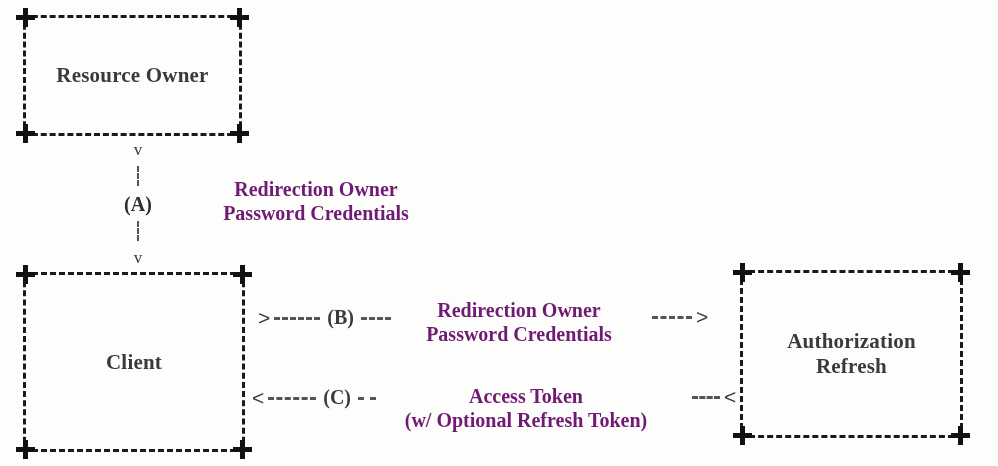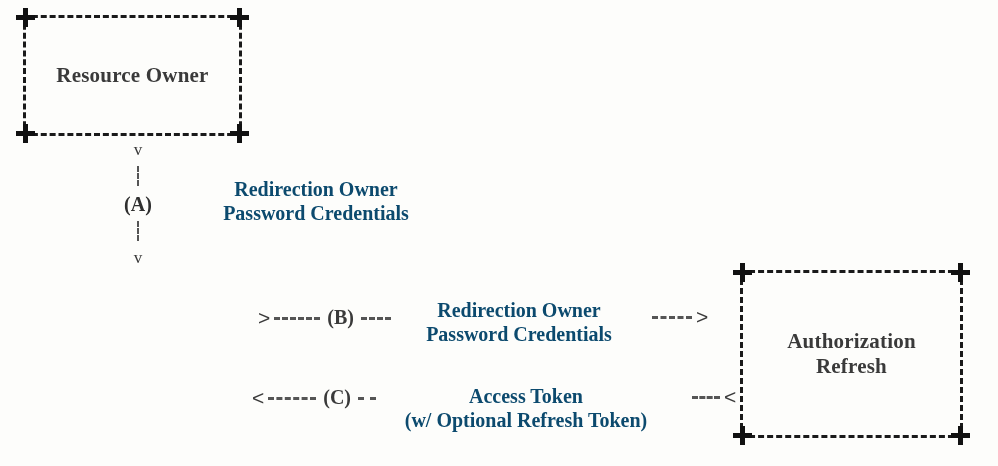--- a/index.html
+++ b/index.html
@@ -118,21 +118,21 @@
   }
 
   
   .caption {
     position: absolute;
     font-family: "Liberation Serif", "DejaVu Serif", serif;
     font-weight: bold;
     font-size: 20px;
     line-height: 1.2;
     text-align: center;
-    color: #0c4a6e;
+    color: #701a75;
     white-space: pre-line;
   }
   #caption-a { left: 188px; top: 177px; width: 256px; }
   #caption-b { left: 383px; top: 298px; width: 272px; }
   #caption-c { left: 366px; top: 384px; width: 320px; }
 
   
   .hrun {
     position: absolute;
     display: flex;
@@ -184,20 +184,27 @@
 <div id="diagram">
 
   <div class="node-box" id="box-resource-owner">
     <span class="corner tl"></span>
     <span class="corner tr"></span>
     <span class="corner bl"></span>
     <span class="corner br"></span>
     <span class="node-label">Resource Owner</span>
   </div>
 
+  <div class="node-box" id="box-client">
+    <span class="corner tl"></span>
+    <span class="corner tr"></span>
+    <span class="corner bl"></span>
+    <span class="corner br"></span>
+    <span class="node-label">Client</span>
+  </div>
 
   <div class="node-box" id="box-auth-server">
     <span class="corner tl"></span>
     <span class="corner tr"></span>
     <span class="corner bl"></span>
     <span class="corner br"></span>
     <span class="node-label">Authorization
 Refresh</span>
   </div>
 

